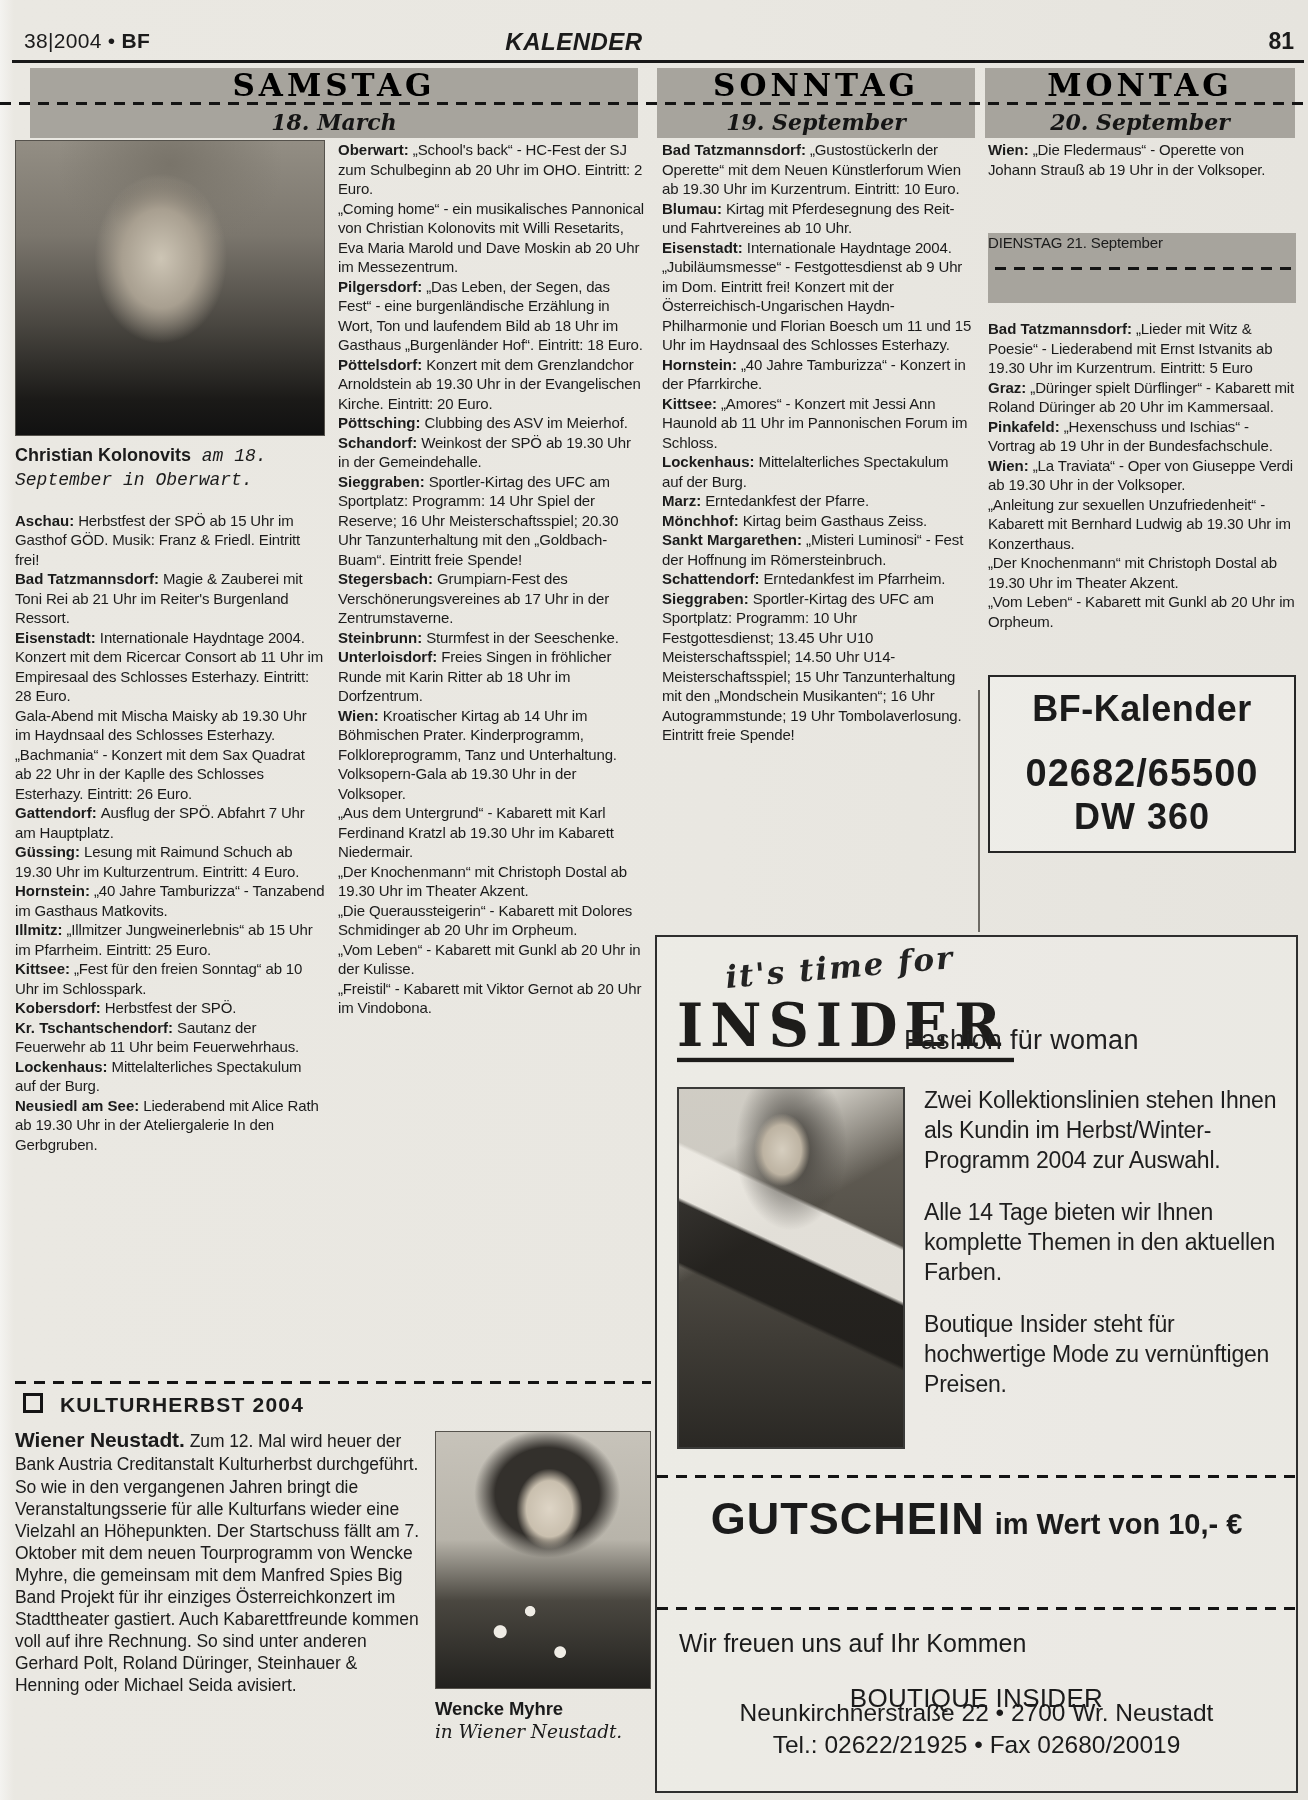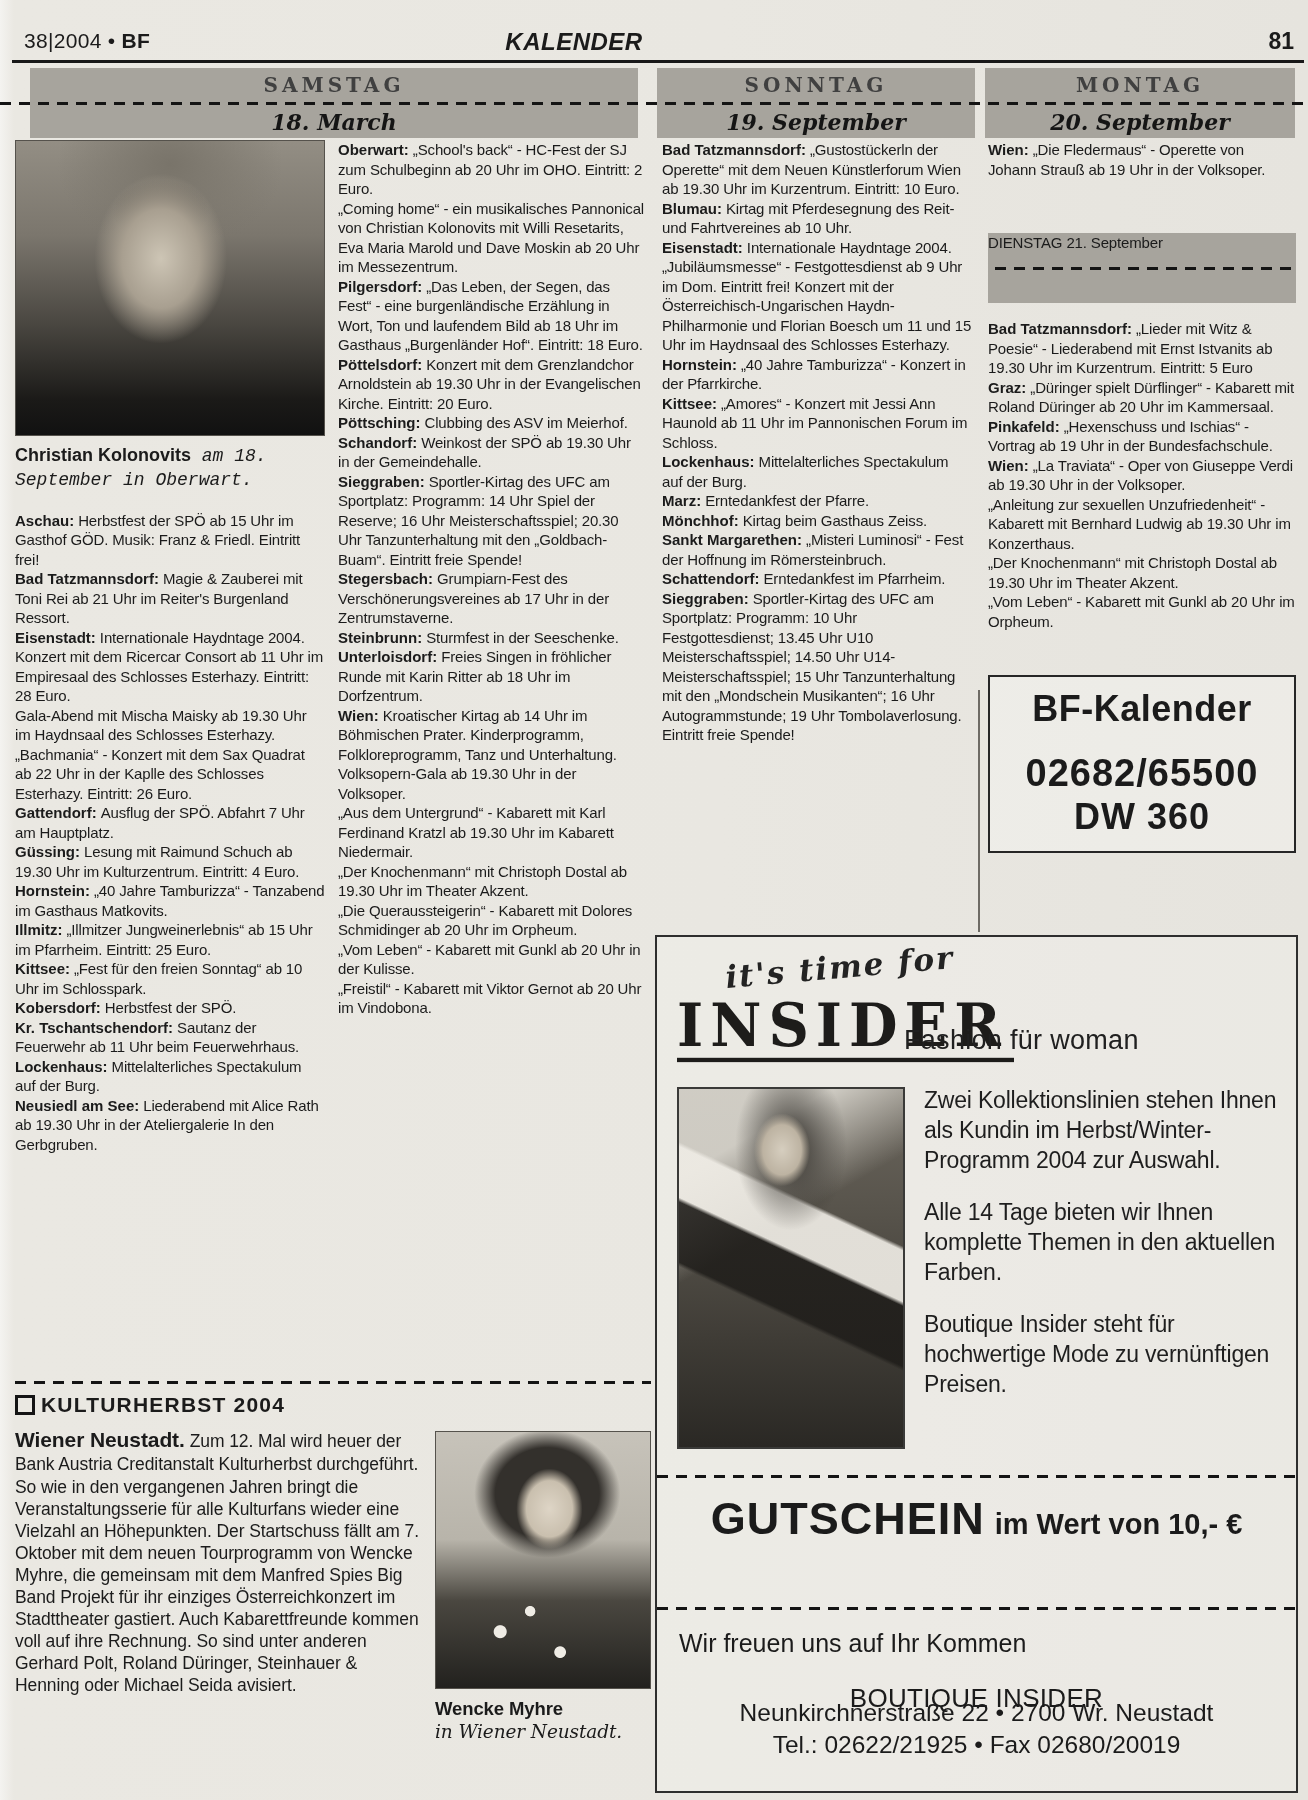--- a/index.html
+++ b/index.html
@@ -11,21 +11,21 @@
   .issue{position:absolute;left:10px;top:3px;font-size:21px;letter-spacing:.3px;}
   .issue b{font-weight:bold;}
   .ktitle{position:absolute;left:0;width:1120px;text-align:center;top:2px;
           font-size:24px;font-weight:bold;font-style:italic;letter-spacing:.5px;}
   .pagenum{position:absolute;right:6px;top:2px;font-size:23px;font-weight:bold;}
   .toprule{position:absolute;top:60px;left:12px;right:4px;height:3px;background:#181818;}
   
   .banner-row{position:absolute;top:68px;left:0;width:1308px;height:70px;}
   .banner{position:absolute;top:0;height:70px;background:#a7a49d;}
   .banner .day{display:block;text-align:center;font-family:"DejaVu Serif","Liberation Serif",serif;
-               font-weight:bold;font-size:20px;letter-spacing:4px;color:#404040;line-height:34px;}
+               font-weight:bold;font-size:31px;letter-spacing:4px;color:#000000;line-height:34px;}
   .banner .bdate{display:block;text-align:center;font-family:"DejaVu Serif","Liberation Serif",serif;
                font-weight:bold;font-style:italic;font-size:22px;color:#151515;line-height:28px;margin-top:6px;}
   .dashrule{height:3px;background:repeating-linear-gradient(90deg,#141414 0 11px,rgba(0,0,0,0) 11px 19px);}
   .banner-dash{position:absolute;top:34px;left:0;width:1308px;}
   
   .col{position:absolute;top:140px;font-size:15px;line-height:1.3;letter-spacing:-.15px;overflow:hidden;}
   .col1{left:15px;width:310px;height:1240px;}
   .col2{left:338px;width:308px;height:1240px;}
   .col3{left:662px;width:310px;height:792px;}
   .col4{left:988px;width:308px;}
@@ -44,21 +44,21 @@
   
   .banner-inline{position:relative;width:100%;height:70px;background:#a7a49d;margin:54px 0 16px;}
   .banner-inline .inline-dash{position:absolute;top:34px;left:-12px;width:calc(100% + 12px);}
   
   .bfbox{margin-top:44px;border:2px solid #262626;padding:12px 4px 14px;text-align:center;background:rgba(250,249,246,.35);}
   .bf-title{font-size:36px;line-height:40px;font-weight:bold;letter-spacing:.5px;}
   .bf-phone{font-size:38px;line-height:44px;font-weight:bold;margin-top:22px;letter-spacing:1px;}
   .bf-ext{font-size:36px;line-height:40px;font-weight:bold;margin-top:2px;letter-spacing:1px;}
   
   .kh{position:absolute;left:15px;top:1381px;width:636px;}
-  .kh-head{margin:9px 0 10px;font-size:21px;font-weight:bold;letter-spacing:1.2px;display:flex;align-items:center;gap:6px;}
+  .kh-head{margin:9px 8px 10px;font-size:21px;font-weight:bold;letter-spacing:1.2px;display:flex;gap:17px;}
   .kh-square{width:14px;height:14px;border:3px solid #141414;flex:0 0 auto;}
   .kh-body{font-size:17.5px;line-height:1.26;letter-spacing:-.1px;}
   .kh-lead{font-weight:bold;font-size:21px;margin-right:5px;}
   .kh-photo-wrap{float:right;width:216px;margin:4px 0 4px 16px;}
   .kh-photo{width:216px;height:258px;
      background:
        radial-gradient(46px 56px at 53% 30%, #ded5c6 0%, #c9bfae 50%, rgba(0,0,0,0) 72%),
        radial-gradient(100px 88px at 52% 24%, #33302c 0%, #33302c 52%, rgba(46,43,40,0) 73%),
        radial-gradient(10px 10px at 30% 78%, #efece5 0 60%, rgba(0,0,0,0) 70%),
        radial-gradient(9px 9px at 58% 86%, #efece5 0 60%, rgba(0,0,0,0) 70%),

